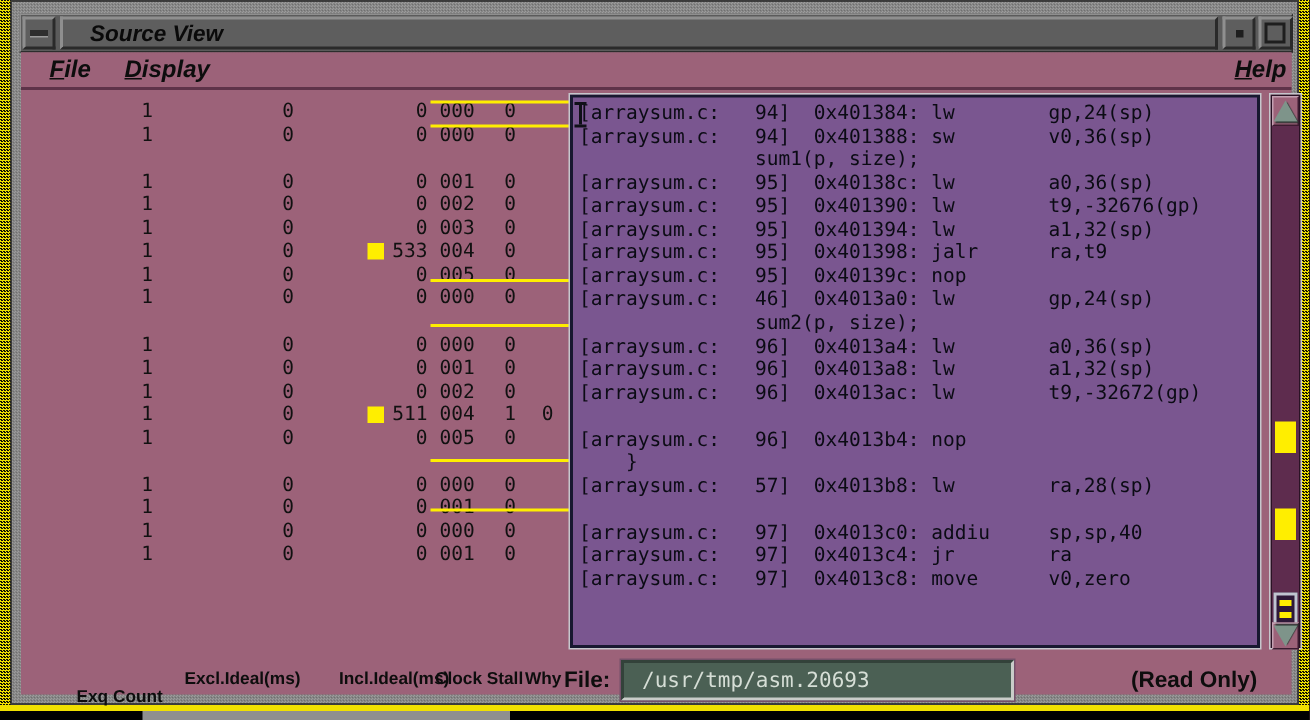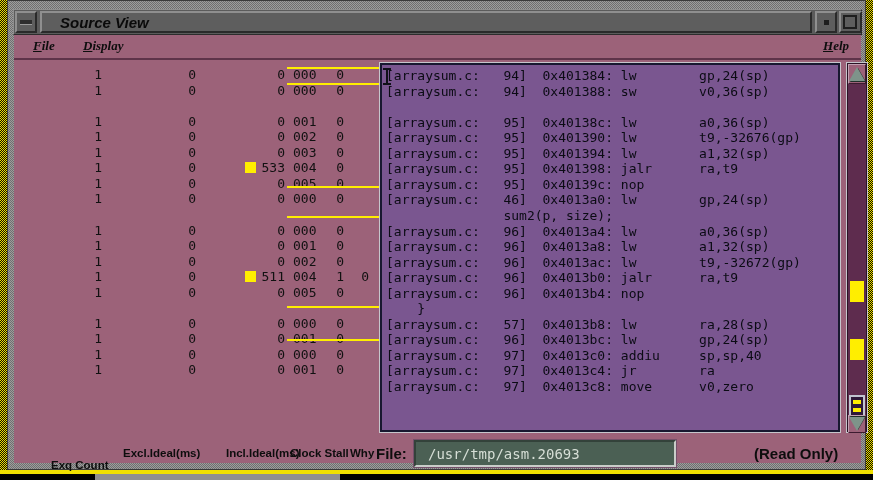--- a/index.html
+++ b/index.html
@@ -23,21 +23,21 @@
   .tlane{background:#5e5e5e;border-top:2px solid #8f8f8f;border-left:2px solid #8f8f8f;
          border-bottom:2px solid #2a2a2a;border-right:2px solid #2a2a2a;}
   .wtitle{font-style:italic;font-weight:bold;font-size:15px;color:#0a0a0a;line-height:21px;}
   .dash{background:#2e2e2e;box-shadow:0 1px 0 #9a9a9a;}
   .dot{background:#1e1e1e;}
   .sq{border:2px solid #1e1e1e;}
 
   
   .client{background:#9c6279;}
   .menubar{background:#9c6279;border-bottom:2px solid #5e3349;}
-  .menu-item{font-weight:bold;font-style:italic;font-size:13px;color:#0d0d0d;cursor:default;font-family:Liberation Serif, serif;}
+  .menu-item{font-weight:bold;font-style:italic;font-size:16px;color:#0d0d0d;cursor:default;}
   .menu-item u{text-decoration:underline;}
 
   
   .stat-row{position:absolute;height:16px;line-height:15px;
             font-family:"DejaVu Sans Mono","Liberation Mono",monospace;font-size:13px;color:#111;}
   .cell{position:absolute;display:inline-block;text-align:right;white-space:pre;}
   .cell.cl{text-align:left;}
   .rule{position:absolute;height:2px;background:#ffee00;}
   .hotmark{position:absolute;width:11px;height:11px;background:#ffee00;}
 
@@ -237,35 +237,34 @@
           <div class="rule" style="left: 273px; width: 93px; top: 151px;"></div>
           <div class="rule" style="left: 273px; width: 93px; top: 181px;"></div>
           <div class="rule" style="left: 273px; width: 93px; top: 271px;"></div>
           <div class="rule" style="left: 273px; width: 93px; top: 304px;"></div>
         </div>
 
       <div class="abs panel" style="left:366px;top:28px;width:460px;height:369px;box-sizing:border-box;">
         <div id="asm-layer" class="abs" style="left:0;top:0;width:100%;height:100%;">
             <div class="asm-line" style="top: 3px;">[arraysum.c:   94]  0x401384: lw        gp,24(sp)</div>
             <div class="asm-line" style="top: 18.55px;">[arraysum.c:   94]  0x401388: sw        v0,36(sp)</div>
+            <div class="asm-line" style="top: 34.1px;">               sum1(p, size);</div>
             <div class="asm-line" style="top: 49.65px;">[arraysum.c:   95]  0x40138c: lw        a0,36(sp)</div>
             <div class="asm-line" style="top: 65.2px;">[arraysum.c:   95]  0x401390: lw        t9,-32676(gp)</div>
             <div class="asm-line" style="top: 80.75px;">[arraysum.c:   95]  0x401394: lw        a1,32(sp)</div>
             <div class="asm-line" style="top: 96.3px;">[arraysum.c:   95]  0x401398: jalr      ra,t9</div>
             <div class="asm-line" style="top: 111.85px;">[arraysum.c:   95]  0x40139c: nop</div>
             <div class="asm-line" style="top: 127.4px;">[arraysum.c:   46]  0x4013a0: lw        gp,24(sp)</div>
             <div class="asm-line" style="top: 142.95px;">               sum2(p, size);</div>
             <div class="asm-line" style="top: 158.5px;">[arraysum.c:   96]  0x4013a4: lw        a0,36(sp)</div>
             <div class="asm-line" style="top: 174.05px;">[arraysum.c:   96]  0x4013a8: lw        a1,32(sp)</div>
             <div class="asm-line" style="top: 189.6px;">[arraysum.c:   96]  0x4013ac: lw        t9,-32672(gp)</div>
-            <div class="asm-line" style="top: 205.15px;">[arraysum.c:   96]  0x4013b0: jalr      ra,t9</div>
             <div class="asm-line" style="top: 220.7px;">[arraysum.c:   96]  0x4013b4: nop</div>
             <div class="asm-line" style="top: 236.25px;">    }</div>
             <div class="asm-line" style="top: 251.8px;">[arraysum.c:   57]  0x4013b8: lw        ra,28(sp)</div>
-            <div class="asm-line" style="top: 267.35px;">[arraysum.c:   96]  0x4013bc: lw        gp,24(sp)</div>
             <div class="asm-line" style="top: 282.9px;">[arraysum.c:   97]  0x4013c0: addiu     sp,sp,40</div>
             <div class="asm-line" style="top: 298.45px;">[arraysum.c:   97]  0x4013c4: jr        ra</div>
             <div class="asm-line" style="top: 314px;">[arraysum.c:   97]  0x4013c8: move      v0,zero</div>
           </div>
         <div class="caret" style="left:1px;top:3px;"></div>
       </div>
 
       <div class="abs sbar" style="left:833px;top:28px;width:20px;height:369px;box-sizing:border-box;">
         <div class="sbtn" style="top:0;height:20px;">
           <div class="tri-up" style="margin:2px auto 0 auto;"></div>

